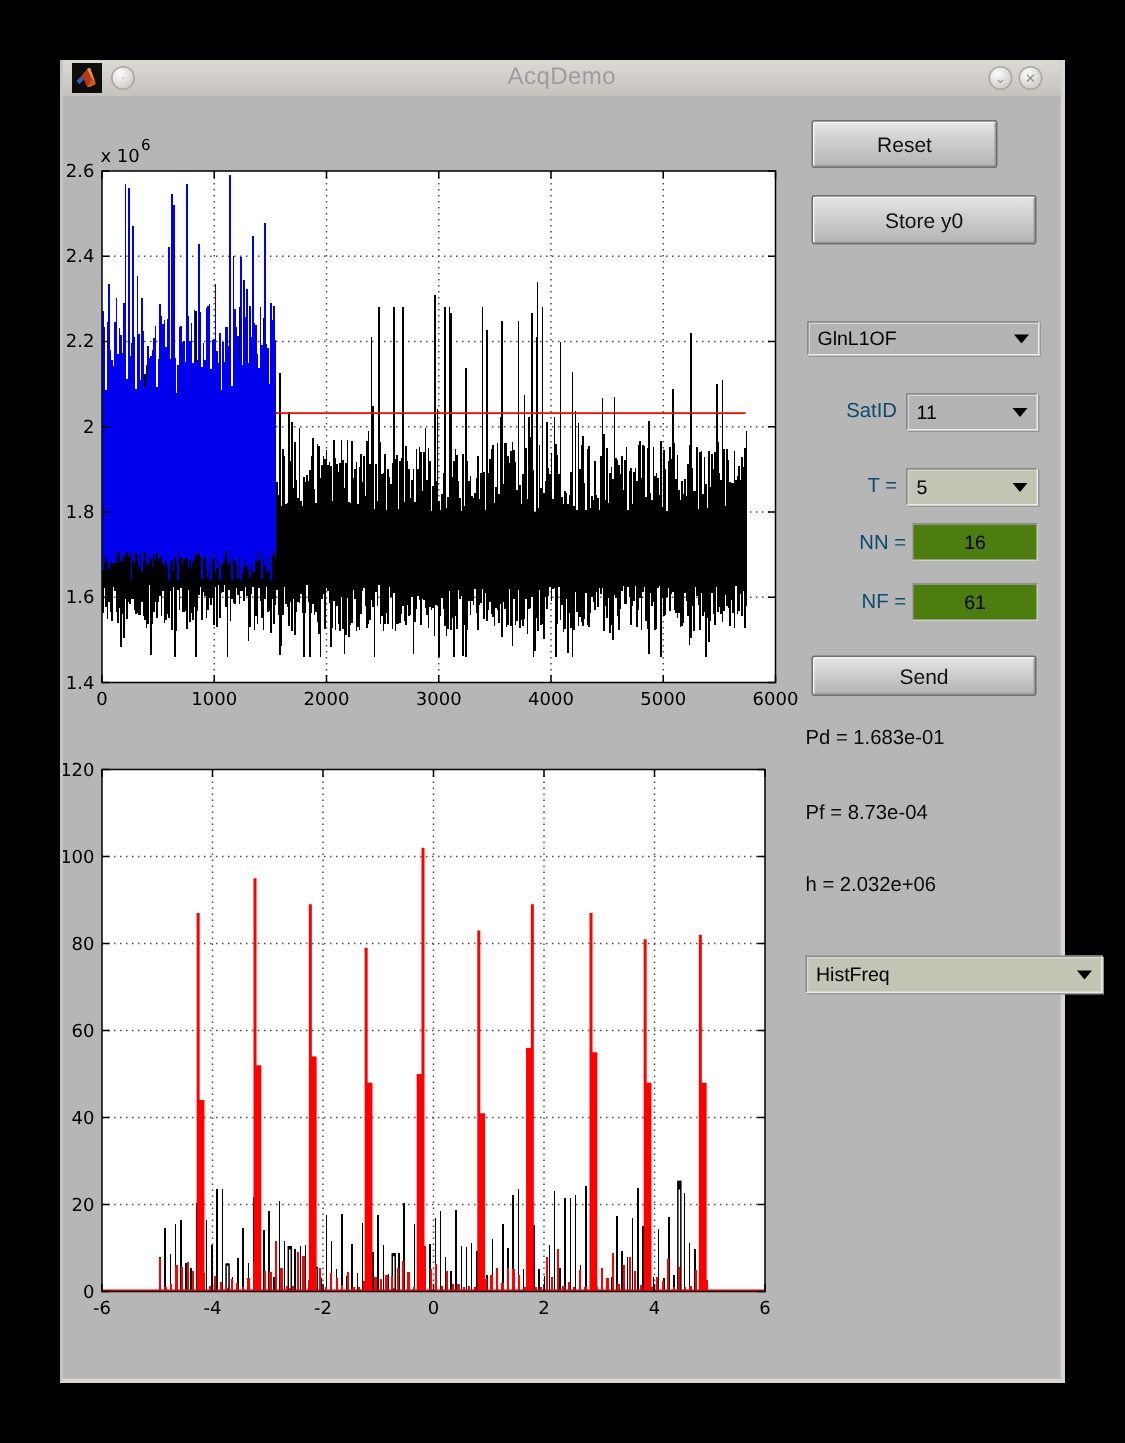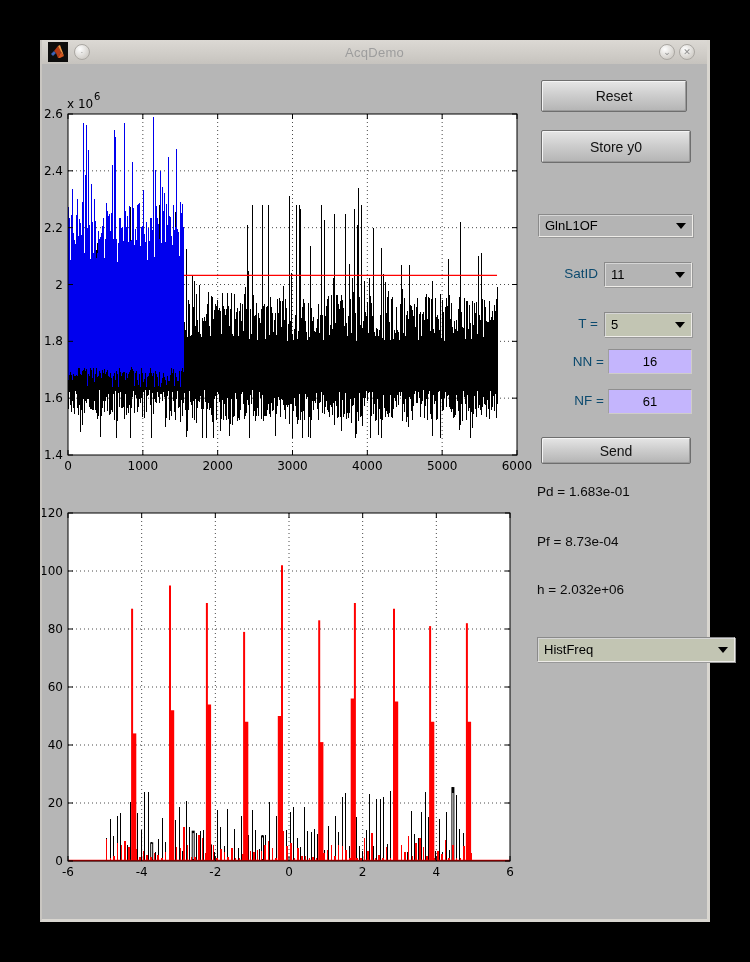--- a/index.html
+++ b/index.html
@@ -2,38 +2,38 @@
 <html><head>
 <meta charset="utf-8">
 <title>AcqDemo</title>
 <style>
   html,body{margin:0;padding:0;background:#000;width:750px;height:962px;font-family:"Liberation Sans",sans-serif;}
   #stage{position:relative;width:750px;height:962px;background:#000;overflow:hidden;}
   #window{position:absolute;left:40px;top:40px;width:665px;height:879px;
     border-left:2px solid #c9c6c1;border-right:3px solid #d9d6d0;border-bottom:3px solid #d9d6d0;background:#b6b6b6;}
   #titlebar{position:absolute;left:0;top:0;width:100%;height:24px;
     background:linear-gradient(#dcd9d4,#cfccc7 60%,#c6c3be);border-bottom:1px solid #a9a6a1;display:flex;align-items:center;}
-  .tb-title{position:absolute;left:0;right:0;text-align:center;font-size:13px;color:#9d9d9d;letter-spacing:.3px;}
+  .tb-title{position:absolute;left:0;right:0;text-align:center;font-size:16px;color:#9d9d9d;letter-spacing:.3px;}
   .app-icon{position:absolute;left:6px;top:2px;width:20px;height:20px;background:#111;}
   .round-btn{position:absolute;top:4px;width:16px;height:16px;border-radius:50%;
     background:radial-gradient(circle at 35% 30%,#fdfdfd,#d4d1cc 70%,#c2bfba);border:1px solid #aaa7a2;
     box-sizing:border-box;display:flex;align-items:center;justify-content:center;color:#8e8e8e;font-size:9px;line-height:1;}
   #body{position:absolute;left:0;top:24px;right:0;bottom:0;background:#b6b6b6;}
   #plots{position:absolute;left:0;top:0;width:663px;height:852px;}
   .btn{position:absolute;box-sizing:border-box;border:1px solid #6e6e6e;border-radius:2px;
     background:linear-gradient(#e6e6e6,#cecece 45%,#b4b4b4);
     box-shadow:inset 1px 1px 0 #f4f4f4, inset -1px -1px 0 #9a9a9a;
     display:flex;align-items:center;justify-content:center;font-size:14px;color:#111;cursor:default;}
   .popup{position:absolute;box-sizing:border-box;display:flex;align-items:center;
     border-top:1px solid #8a8a8a;border-left:1px solid #8a8a8a;border-bottom:1px solid #eeece8;border-right:1px solid #eeece8;
     box-shadow:inset 1px 1px 0 #d6d6d6, 1px 1px 0 #989898;
     font-size:13px;color:#000;padding:4px 6px;justify-content:space-between;}
   .popup .val{white-space:nowrap;overflow:hidden;}
   .tri{width:0;height:0;border-left:5px solid transparent;border-right:5px solid transparent;border-top:6px solid #000;margin-left:6px;}
-  .edit{position:absolute;box-sizing:border-box;background:#c4b5fd;
+  .edit{position:absolute;box-sizing:border-box;background:#4d7c0f;
     border:1px solid #cfcdc9;border-top-color:#8f8f8f;border-left-color:#9f9f9f;
     display:flex;align-items:center;justify-content:center;font-size:13px;color:#000;}
   .lbl{position:absolute;font-size:13.5px;color:#0c4a6e;text-align:right;}
   .stat{position:absolute;font-size:13.5px;color:#0a0a0a;}
 </style>
 </head>
 <body>
 
 <div id="stage">
   <div id="window">
@@ -206,21 +206,21 @@
             <line x1="463" y1="565" x2="468" y2="565" stroke="#000"></line>
             <text x="21" y="569" font-size="12" font-family="DejaVu Sans, sans-serif" text-anchor="end" fill="#000">80</text>
             <line x1="26" y1="507" x2="31" y2="507" stroke="#000"></line>
             <line x1="463" y1="507" x2="468" y2="507" stroke="#000"></line>
             <text x="21" y="511" font-size="12" font-family="DejaVu Sans, sans-serif" text-anchor="end" fill="#000">100</text>
             <line x1="26" y1="449" x2="31" y2="449" stroke="#000"></line>
             <line x1="463" y1="449" x2="468" y2="449" stroke="#000"></line>
             <text x="21" y="453" font-size="12" font-family="DejaVu Sans, sans-serif" text-anchor="end" fill="#000">120</text>
           </svg></div>
 
-      <div class="btn" style="left:499px;top:16px;width:146px;height:32px;">Reset</div>
+      <div class="btn" style="left:499px;top:16px;width:124px;height:32px;">Reset</div>
 
       <div class="btn" style="left:499px;top:66px;width:150px;height:33px;">Store y0</div>
 
       <div class="popup" style="left:496px;top:150px;width:155px;height:23px;background:#b4b4b4;">
         <span class="val">GlnL1OF</span>
         <span class="tri"></span>
       </div>
 
       <div class="lbl" style="left:486px;top:202px;width:70px;">SatID</div>
       <div class="popup" style="left:562px;top:198px;width:88px;height:25px;background:#b4b4b4;gap:41px;">

